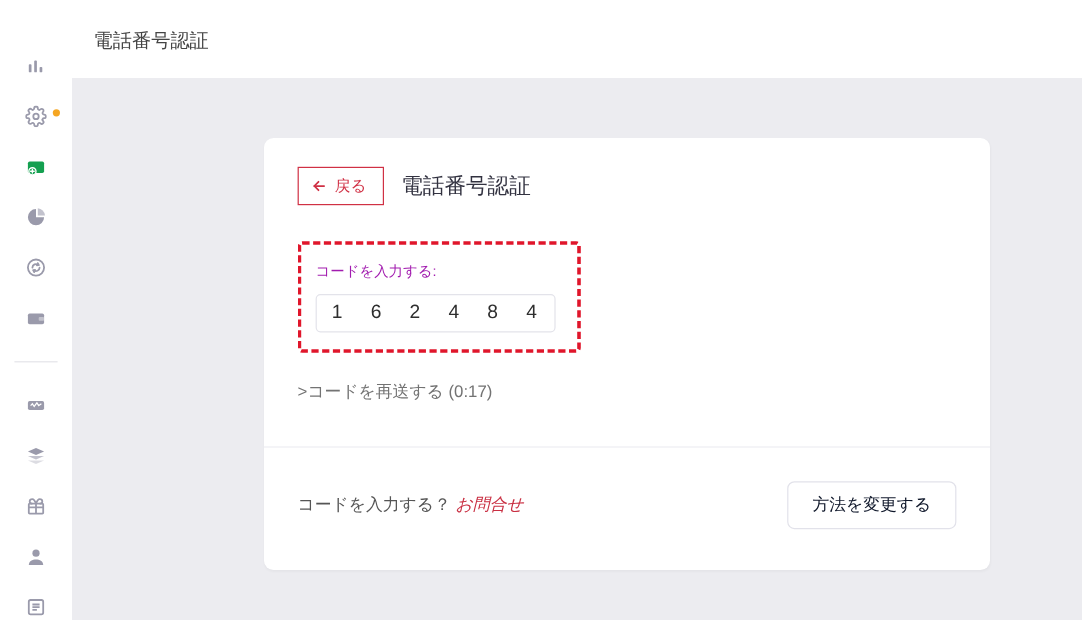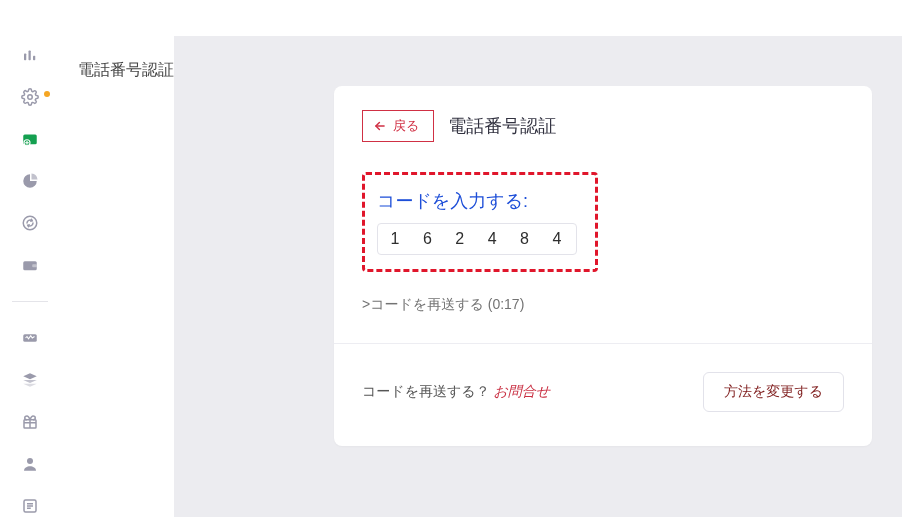--- a/index.html
+++ b/index.html
@@ -18,21 +18,21 @@
     gap: 22px;
     background: #fff;
   }
   .sidebar .sep {
     width: 36px; height: 1px; background: #e4e4e9; margin: 4px 0;
   }
   .side-icon { width: 20px; height: 20px; display:flex; align-items:center; justify-content:center; color:#9a9aab; position:relative; }
   .side-icon svg { width: 18px; height: 18px; display:block; }
   .side-icon.active { color:#14a050; }
   .side-icon .dot { position:absolute; top:4px; right:-10px; width:6px; height:6px; border-radius:50%; background:#f5a623; }
-  .main { flex: 1; display:flex; flex-direction:row;margin-top:36px; }
+  .main { flex: 1; display:flex; flex-direction:column; }
   .page-title-bar { padding: 24px 0 20px 18px; font-size: 16px; color:#444; }
   .content-area { flex:1; background:#ececf0; padding: 50px 30px 0 160px; border-top-left-radius: 0px;}
   .card {
     background:#fff; border-radius:8px; max-width: 605px; min-height: 360px;
     box-shadow: 0 1px 2px rgba(0,0,0,0.03);
     display:flex; flex-direction:column;
   }
   .card-head {
     display:flex; align-items:center; gap:14px;
     padding: 24px 28px 22px 28px;
@@ -46,40 +46,40 @@
   .back-btn svg { width:14px; height:14px; }
   .card-title { font-size:18px; color:#323240; }
   .card-body { padding: 8px 28px 24px 28px; flex:1; }
   .highlight-box {
     border: 3px dashed #e0162b;
     border-radius: 4px;
     padding: 14px 18px 14px 12px;
     display:inline-block;
     min-width: 230px;
   }
-  .code-label { font-size:18px; color:#1d4ed8; margin-bottom:10px; }
+  .code-label { font-size:12px; color:#a21caf; margin-bottom:10px; }
   .code-input-wrap {
     border:1px solid #e3e3ea; border-radius:4px;
     padding: 6px 10px;
     width: 200px;
     display:flex; justify-content:space-between;
     font-size:16px; color:#2e2e2e; letter-spacing: 2px;
     font-family: Arial, sans-serif;
   }
   .code-digit { width: 16px; text-align:center; }
   .resend { margin-top: 24px; font-size:14px; color:#737373; }
   .card-footer {
     border-top:1px solid #ededf2;
     padding: 28px 28px 34px 28px;
     display:flex; align-items:center; justify-content:space-between;
   }
   .help-text { font-size:14px; color:#555; }
   .help-link { color:#c92f42; cursor:pointer;font-style:italic; }
   .change-btn {
-    border:1px solid #e2e2ea; background:#fff; color:#7f1d1d;
+    border:1px solid #e2e2ea; background:#fff; color:#0f172a;
     border-radius:6px; padding:10px 20px; font-size:14px;
     cursor:pointer;
   }
 </style>
 </head>
 <body>
 
 <div class="page">
   <div class="sidebar">
     <div class="side-icon">
@@ -181,20 +181,20 @@
               <span class="code-digit">8</span>
               <span class="code-digit">4</span>
             </div>
           </div>
           <div class="resend">
             <span>&gt;コードを再送する (</span><span>0:17</span><span>)</span>
           </div>
         </div>
         <div class="card-footer">
           <div class="help-text">
-            <span>コードを再送する？ </span><span class="help-link">お問合せ</span>
+            <span>コードを入力する？ </span><span class="help-link">お問合せ</span>
           </div>
           <button class="change-btn">方法を変更する</button>
         </div>
       </div>
     </div>
   </div>
 </div>
 
 </body></html>

